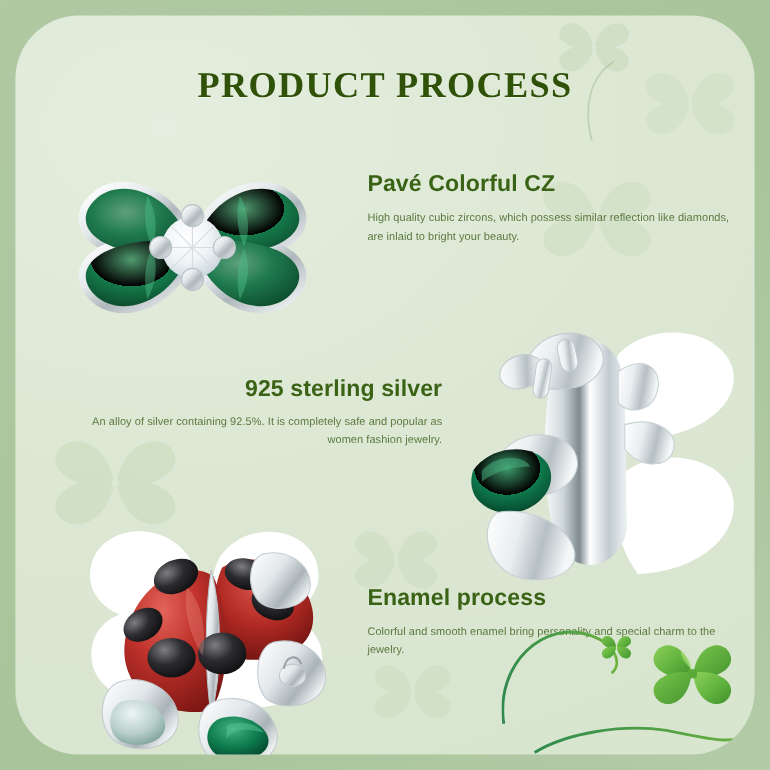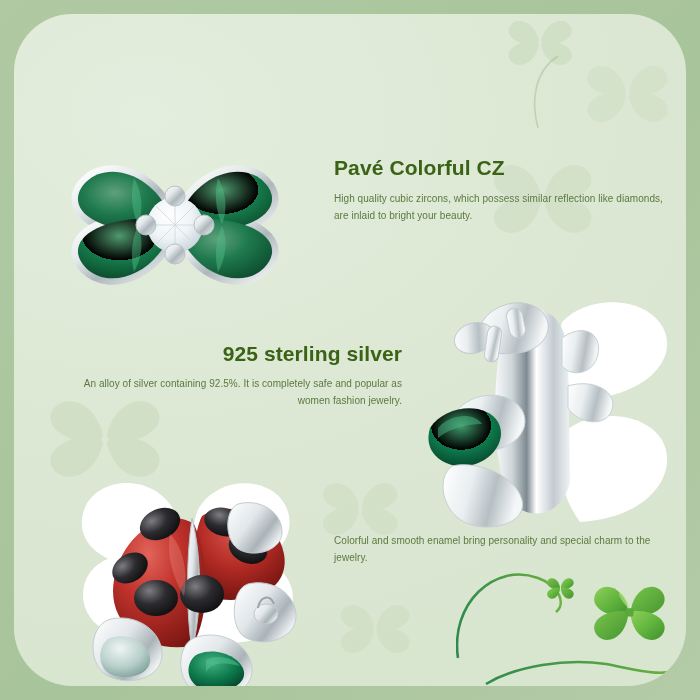--- a/index.html
+++ b/index.html
@@ -134,20 +134,21 @@
           <path d="M50 52 C46 70 30 74 24 66 C18 58 28 48 48 48 Z"></path>
           <path d="M52 52 C56 70 72 74 78 66 C84 58 74 48 54 48 Z"></path>
         </g>
       </svg>
     </div>
 
     <svg class="wm" style="left:498px; top:40px; width:60px; height:80px; opacity:.45;" width="60" height="80" viewBox="0 0 60 80">
       <path d="M46 2 C24 16 18 44 26 74" stroke="#9cb98c" stroke-width="1.6" fill="none"></path>
     </svg>
 
+    <div id="title">PRODUCT PROCESS</div>
 
     <div class="art" id="art-clover">
       <svg width="274" height="232" viewBox="0 0 274 232">
         <defs>
           <radialGradient id="gEn1" cx="40%" cy="35%" r="75%">
             <stop offset="0%" stop-color="#5ea07c"></stop>
             <stop offset="45%" stop-color="#1f7a4e"></stop>
             <stop offset="100%" stop-color="#0c4a2c"></stop>
           </radialGradient>
           <radialGradient id="gEn2" cx="45%" cy="30%" r="80%">
@@ -335,20 +336,21 @@
       <h2>Pavé Colorful CZ</h2>
       <p>High quality cubic zircons, which possess similar reflection like diamonds, are inlaid to bright your beauty.</p>
     </div>
 
     <div class="block" id="block-silver">
       <h2>925 sterling silver</h2>
       <p>An alloy of silver containing 92.5%. It is completely safe and popular as women fashion jewelry.</p>
     </div>
 
     <div class="block" id="block-enamel">
+      <h2>Enamel process</h2>
       <p>Colorful and smooth enamel bring personality and special charm to the jewelry.</p>
     </div>
 
     <svg id="deco-corner" viewBox="0 0 230 140">
       <defs>
         <linearGradient id="gC1" x1="0%" y1="0%" x2="100%" y2="100%">
           <stop offset="0%" stop-color="#8fd05a"></stop>
           <stop offset="55%" stop-color="#5fb33d"></stop>
           <stop offset="100%" stop-color="#3f8f2c"></stop>
         </linearGradient>

